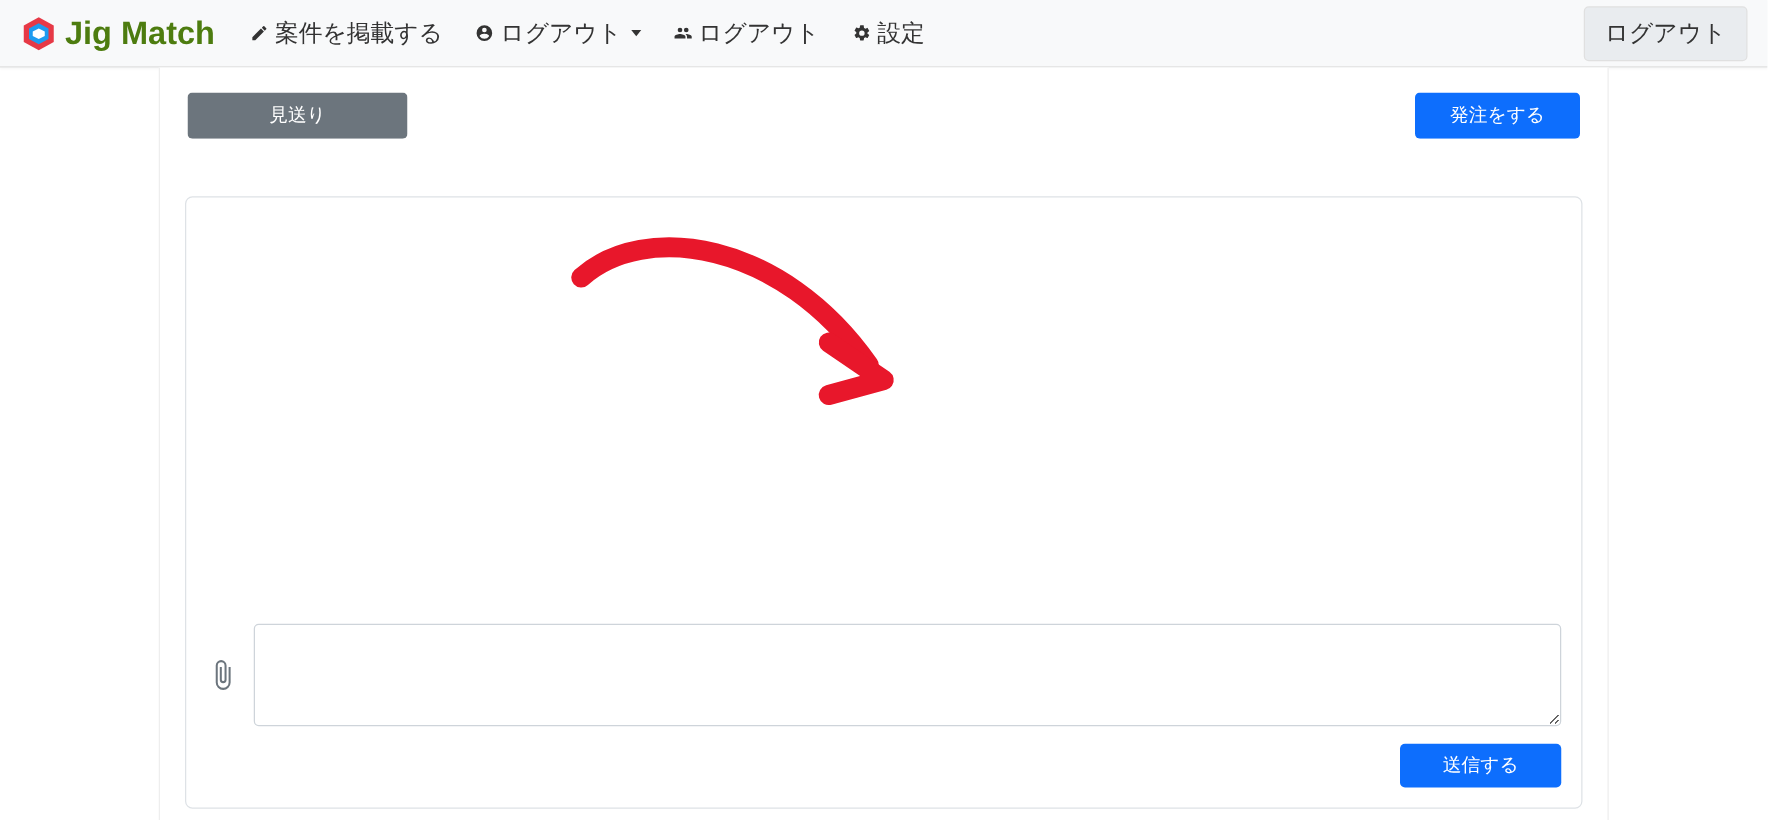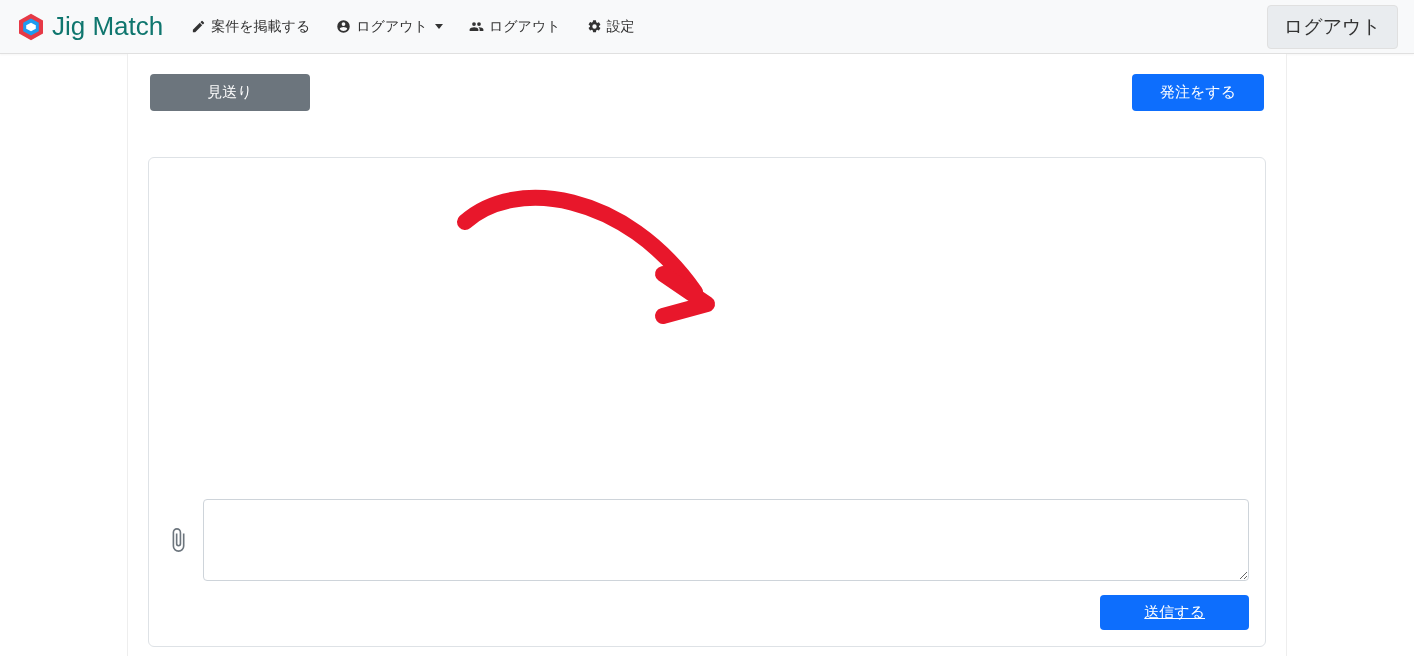--- a/index.html
+++ b/index.html
@@ -28,30 +28,30 @@
     }
     .logo-wrap {
       display: flex;
       align-items: center;
       gap: 6px;
       margin-right: 6px;
     }
     .logo-icon { width: 30px; height: 30px; }
     .brand-name {
       font-size: 26px;
-      font-weight: 400;
-      color: #0f766e;
+      font-weight: 700;
+      color: #4d7c0f;
       margin-right: 6px;
     }
     .nav-link {
       display: flex;
       align-items: center;
       gap: 5px;
       padding: 6px 10px;
-      font-size: 14px;
+      font-size: 19px;
       color: #333;
       cursor: pointer;
     }
     .nav-link-icon { width: 15px; height: 15px; fill: #333; }
     .caret {
       width: 0; height: 0;
       border-left: 4px solid transparent;
       border-right: 4px solid transparent;
       border-top: 5px solid #333;
       margin-left: 2px;
@@ -87,21 +87,21 @@
     .btn {
       padding: 8px 20px;
       border-radius: 4px;
       font-size: 15px;
       cursor: pointer;
       border: 1px solid transparent;
     }
     .btn-grey {
       background: #6c757d;
       color: #fff;
-      width: 160px;
+      width: 176px;
     }
     .btn-primary {
       background: #0d6efd;
       color: #fff;
       width: 132px;
     }
     .chat-box {
       border: 1px solid #dee2e6;
       border-radius: 6px;
       padding: 14px 16px 16px;
@@ -145,25 +145,24 @@
       font-family: inherit;
     }
     .send-row {
       display: flex;
       justify-content: flex-end;
     }
     .send-btn {
       background: #0d6efd;
       color: #fff;
       border: none;
-      padding: 8px 44px;
+      padding: 8px 34px;
       font-size: 15px;
       border-radius: 4px;
       cursor: pointer;
-      text-decoration: underline;
     }
   </style>
 </head>
 <body>
 
 <div class="navbar">
   <div class="navbar-left">
     <div class="logo-wrap">
       <svg class="logo-icon" viewBox="0 0 100 100">
         <polygon points="50,6 90,28 90,72 50,94 10,72 10,28" fill="#e63946"></polygon>

